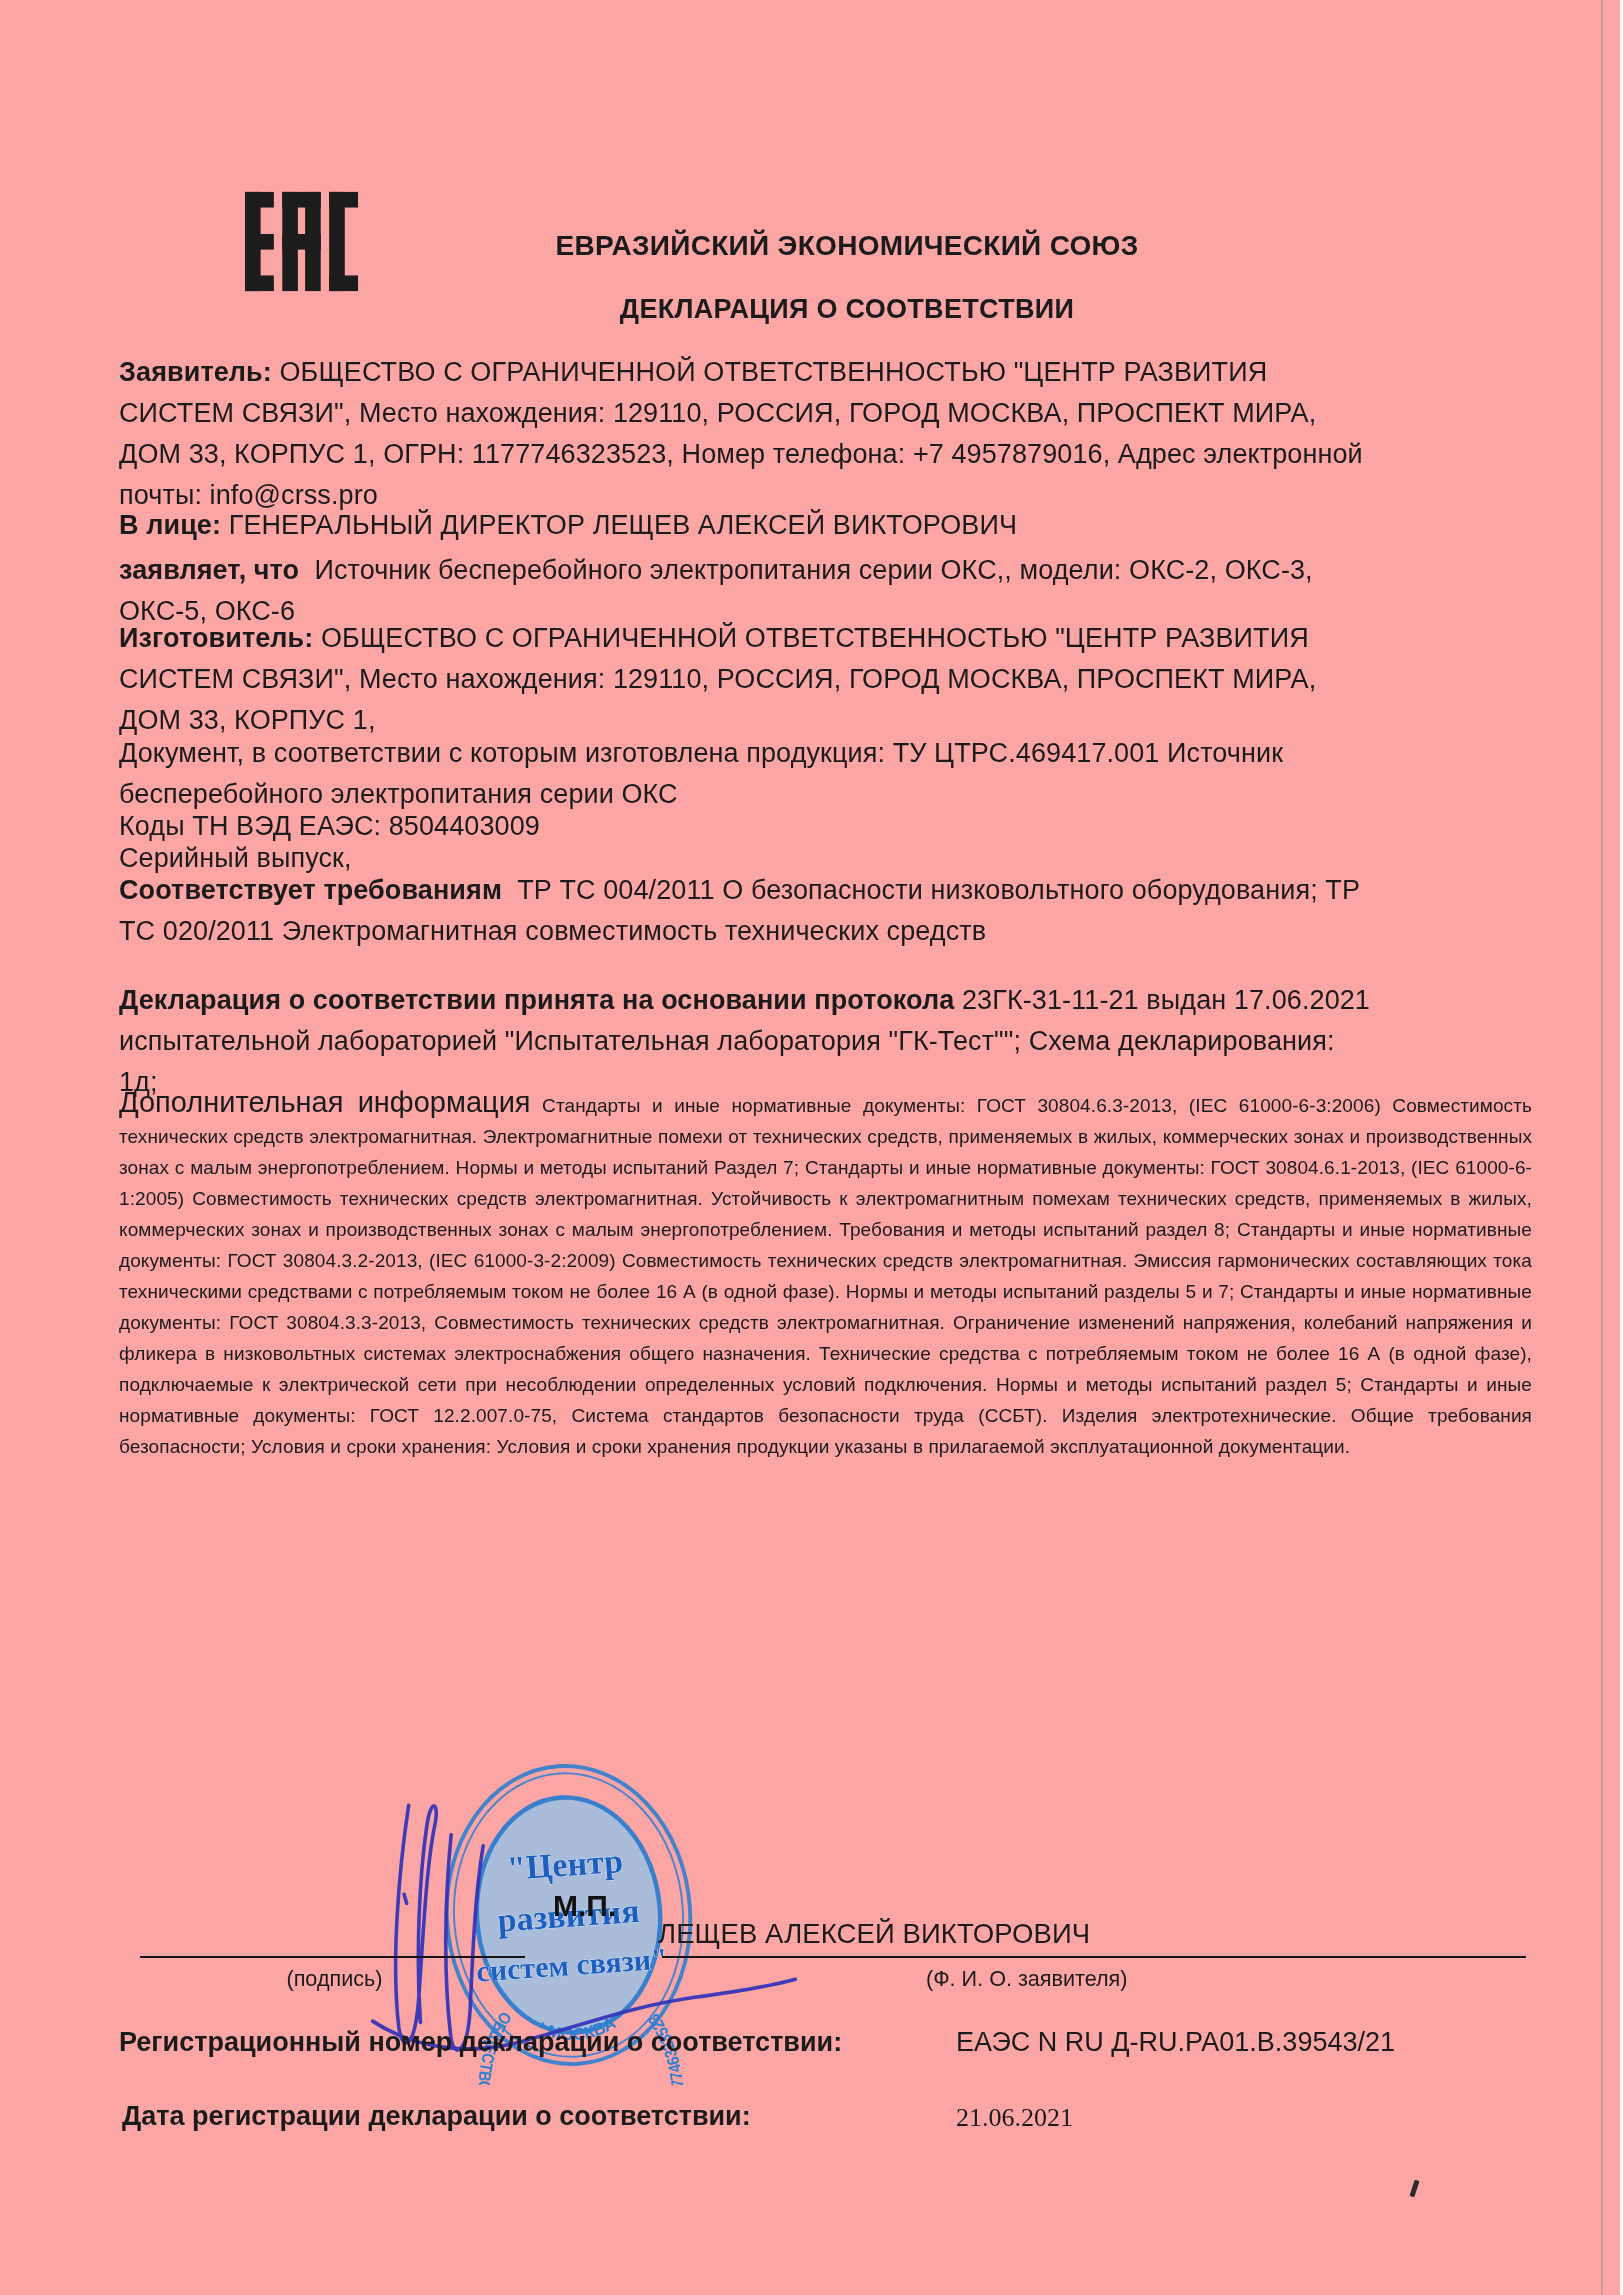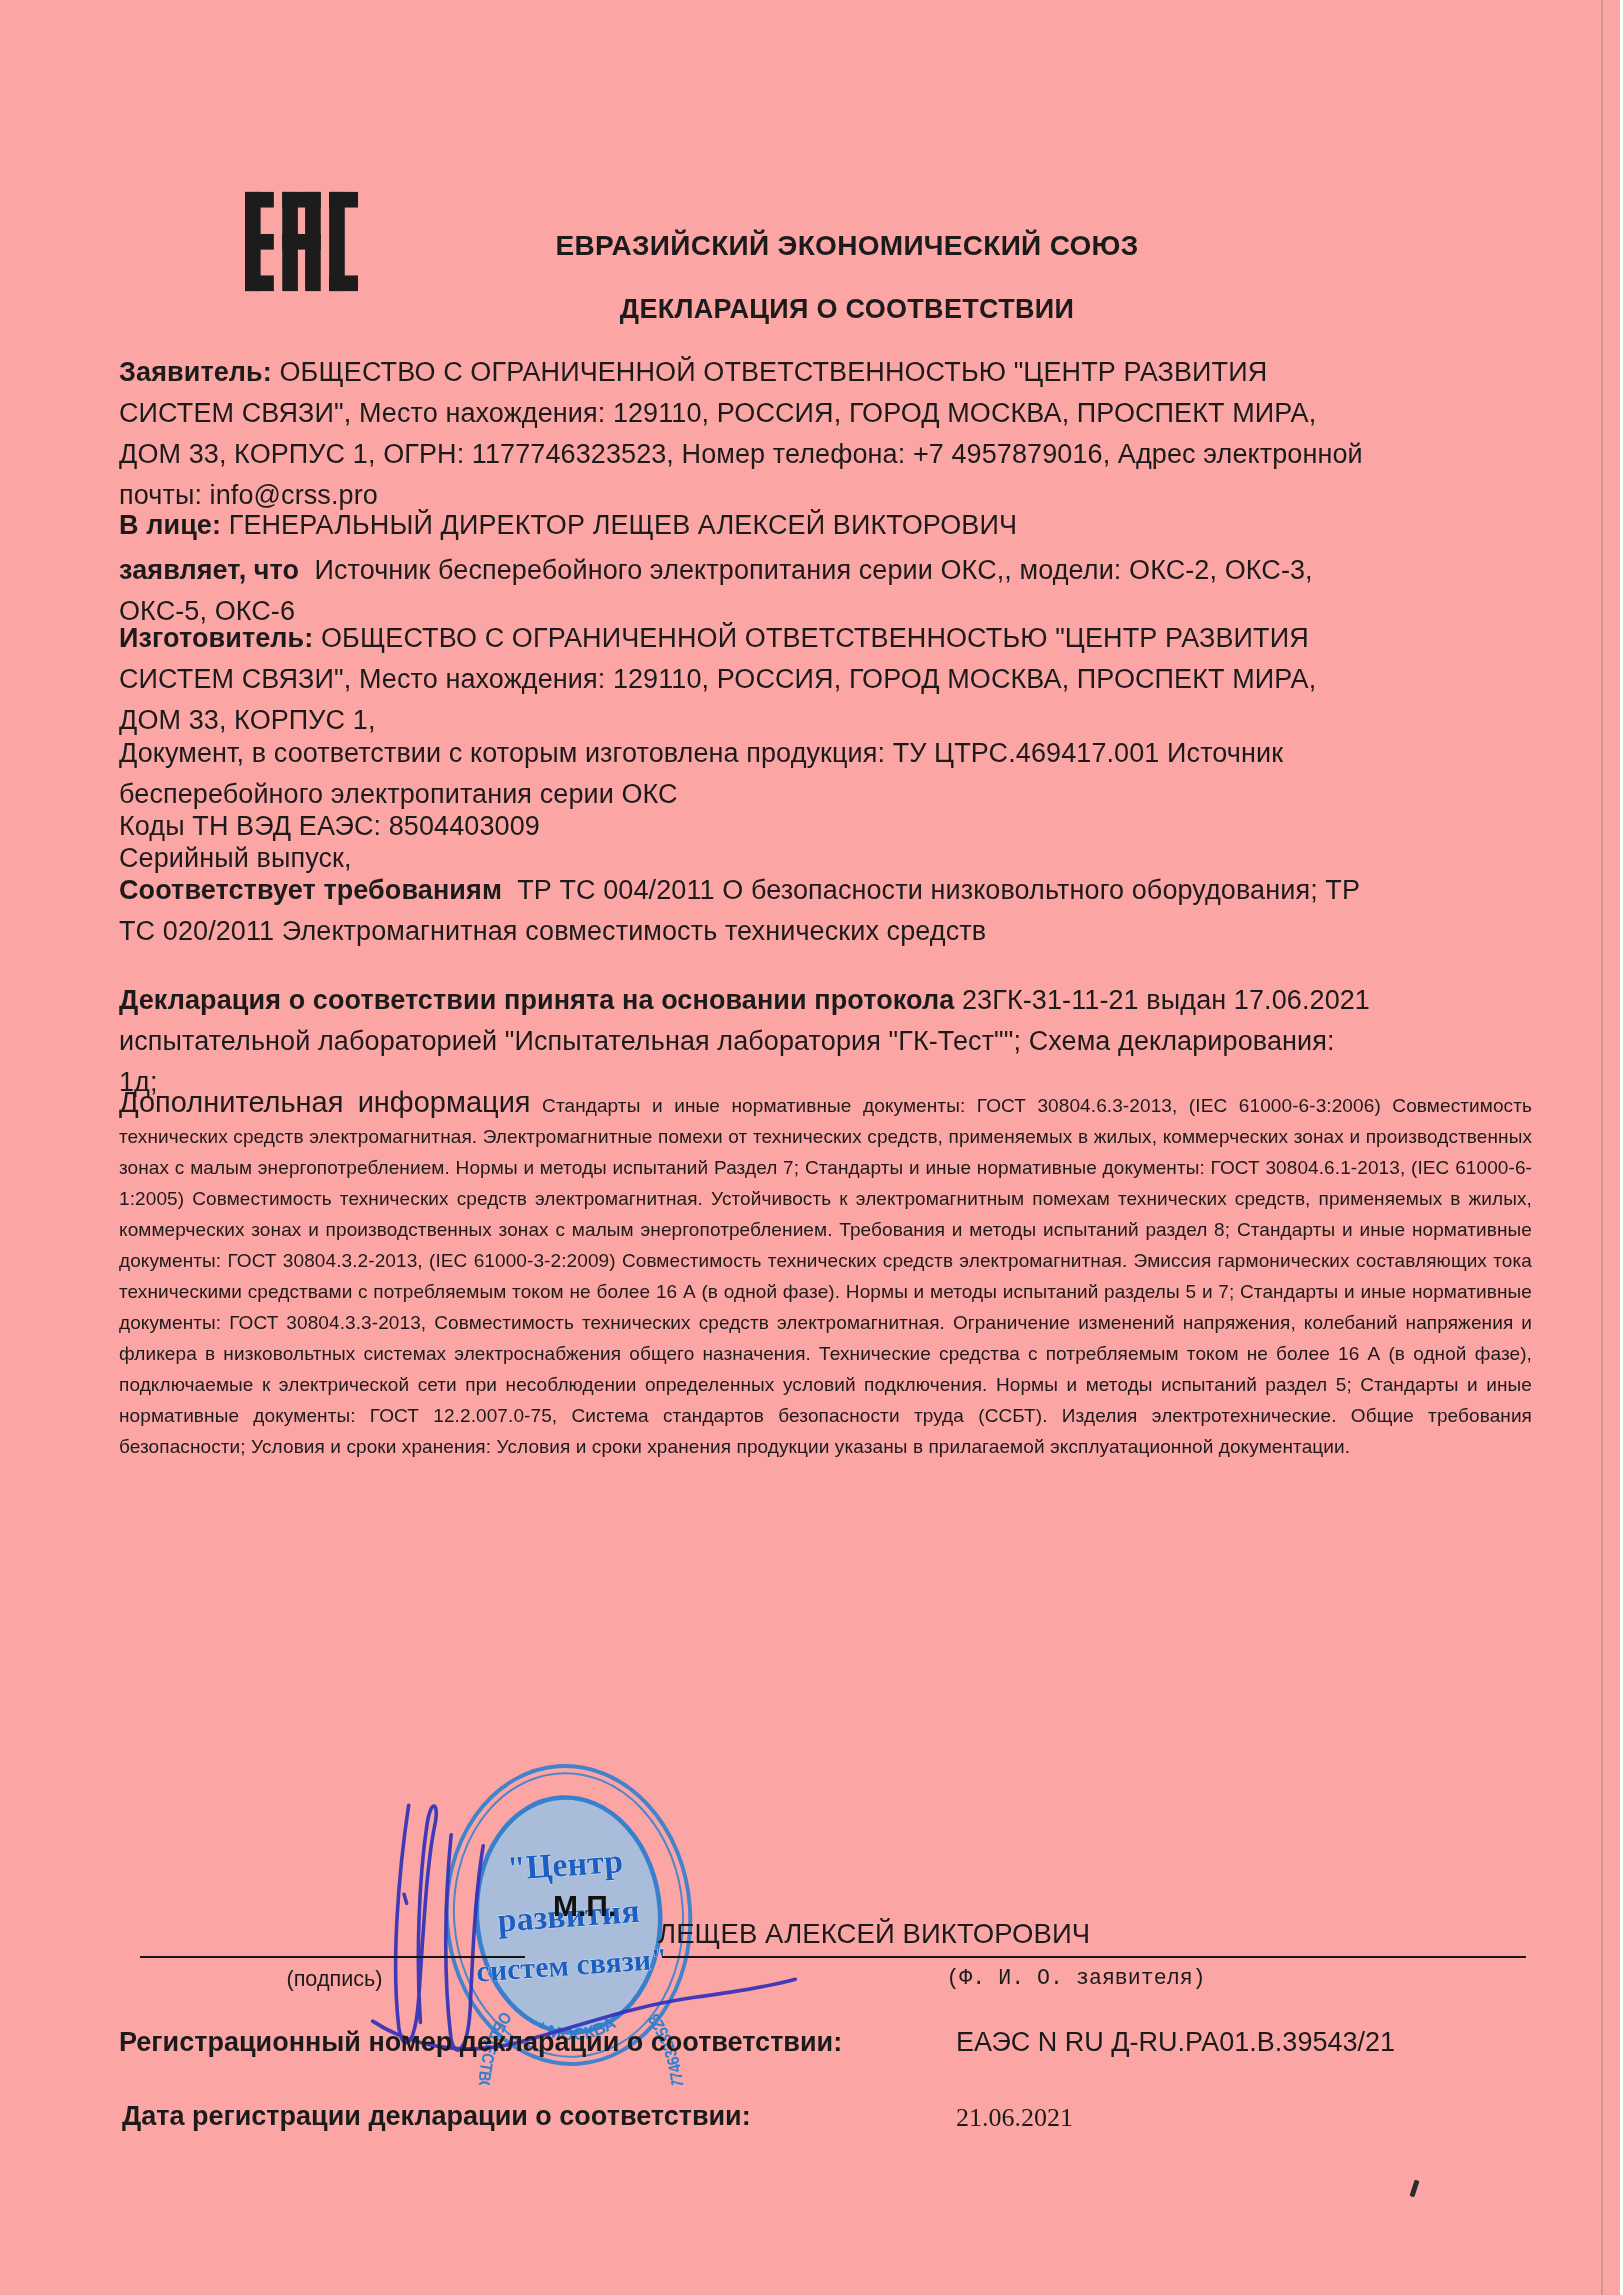--- a/index.html
+++ b/index.html
@@ -137,21 +137,21 @@
   </svg>
 
   <div class="abs mp" style="left:553px;top:1889px;">М.П.</div>
 
   <div class="abs body-text" style="left:658px;top:1913px;font-size:27.5px;">ЛЕЩЕВ АЛЕКСЕЙ ВИКТОРОВИЧ</div>
 
   <div class="abs rule" style="left:140px;top:1956px;width:385px;"></div>
   <div class="abs rule" style="left:662px;top:1956px;width:864px;"></div>
 
   <div class="abs caption" style="left:256px;top:1966px;width:157px;text-align:center;">(подпись)</div>
-  <div class="abs caption" style="left:945px;top:1966px;width:262px;text-align:center;font-family:Liberation Mono, monospace;">(Ф. И. О. заявителя)</div>
+  <div class="abs caption" style="left:926px;top:1966px;width:262px;text-align:left;">(Ф. И. О. заявителя)</div>
 
   <div class="abs b" style="left:119px;top:2027px;font-size:27px;">Регистрационный номер декларации о соответствии:</div>
   <div class="abs" style="left:956px;top:2027px;font-size:27px;">ЕАЭС N RU Д-RU.РА01.В.39543/21</div>
 
   <div class="abs b" style="left:122px;top:2101px;font-size:27px;">Дата регистрации декларации о соответствии:</div>
   <div class="abs serif" style="left:956px;top:2103px;font-size:26px;">21.06.2021</div>
 
   <div class="abs scan-line" style="left:1601px;top:0;width:2px;height:2295px;"></div>
   <div class="abs speck" style="left:1412px;top:2180px;width:5.2px;height:17px;"></div>
 

